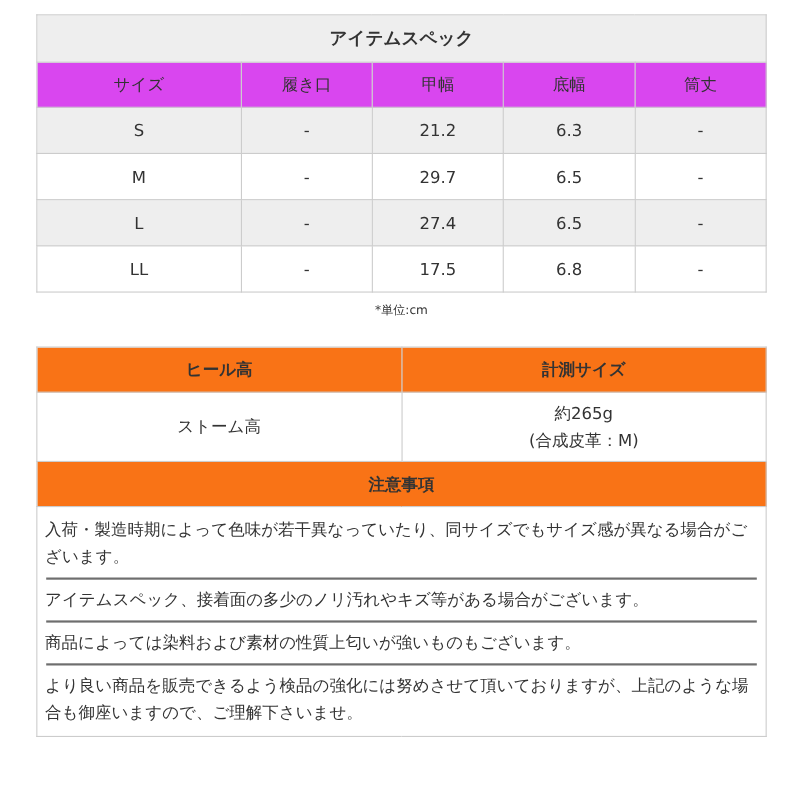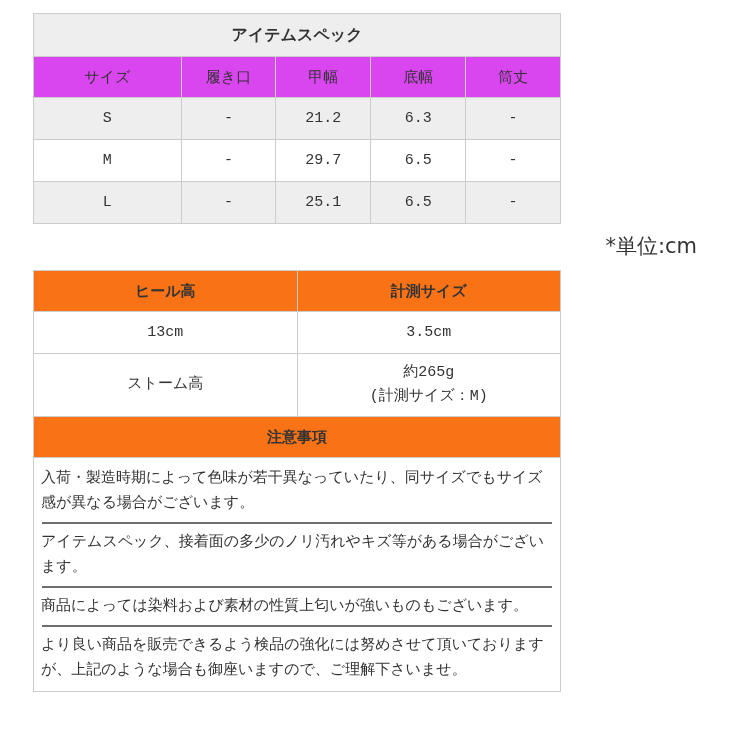--- a/index.html
+++ b/index.html
@@ -10,23 +10,22 @@
     background: #ffffff;
     overflow: hidden;
     font-family: "DejaVu Sans", "Liberation Sans", sans-serif;
     color: #333333;
   }
   .page {
     padding: 13px 33px 0 33px;
   }
   table {
     border-collapse: collapse;
-    width: 528px;
+    width: 664px;
     table-layout: fixed;
-    font-family: Liberation Mono, monospace;
   }
   td, th {
     border: 1px solid #cccccc;
     text-align: center;
     vertical-align: middle;
     font-size: 15px;
     font-weight: normal;
     padding: 0;
   }
   
@@ -42,23 +41,23 @@
   }
   .data-row td {
     height: 41px;
     background: #ffffff;
   }
   .data-row.odd td {
     background: #eeeeee;
   }
   .unit-note {
     width: 664px;
-    text-align: right;
-    font-size: 21px;
-    margin: 8px 0 10px 0;
+    text-align: center;
+    font-size: 11px;
+    margin: 8px 0 26px 0;
   }
   
   .label-row td {
     background: #f97316;
     font-weight: bold;
     height: 40px;
   }
   .value-row td {
     background: #ffffff;
     height: 41px;
@@ -117,48 +116,51 @@
       <tr class="data-row">
         <td>M</td>
         <td>-</td>
         <td>29.7</td>
         <td>6.5</td>
         <td>-</td>
       </tr>
       <tr class="data-row odd">
         <td>L</td>
         <td>-</td>
-        <td>25.1</td>
+        <td>27.4</td>
         <td>6.5</td>
+        <td>-</td>
+      </tr>
+      <tr class="data-row">
+        <td>LL</td>
+        <td>-</td>
+        <td>17.5</td>
+        <td>6.8</td>
         <td>-</td>
       </tr>
     </tbody>
   </table>
 
   <div class="unit-note">*単位:cm</div>
 
   <table class="detail-table">
     <colgroup>
       <col style="width:50%">
       <col style="width:50%">
     </colgroup>
     <tbody>
       <tr class="label-row">
         <td>ヒール高</td>
         <td>計測サイズ</td>
       </tr>
-      <tr class="value-row">
-        <td>13cm</td>
-        <td>3.5cm</td>
-      </tr>
       <tr class="value-row tall">
         <td>ストーム高</td>
         <td>
           <div>約265g</div>
-          <div>(計測サイズ：M)</div>
+          <div>(合成皮革：M)</div>
         </td>
       </tr>
       <tr class="label-row">
         <td colspan="2">注意事項</td>
       </tr>
       <tr>
         <td colspan="2" class="notes-cell">
           <div class="note-item">入荷・製造時期によって色味が若干異なっていたり、同サイズでもサイズ感が異なる場合がございます。</div>
           <div class="note-divider"></div>
           <div class="note-item">アイテムスペック、接着面の多少のノリ汚れやキズ等がある場合がございます。</div>

